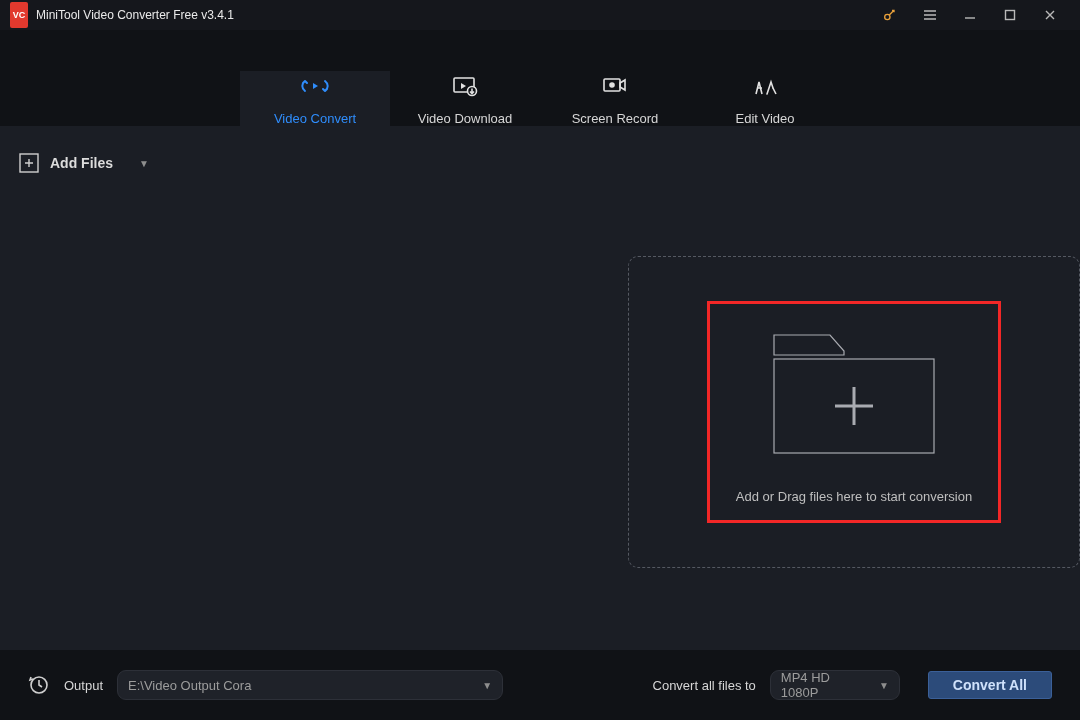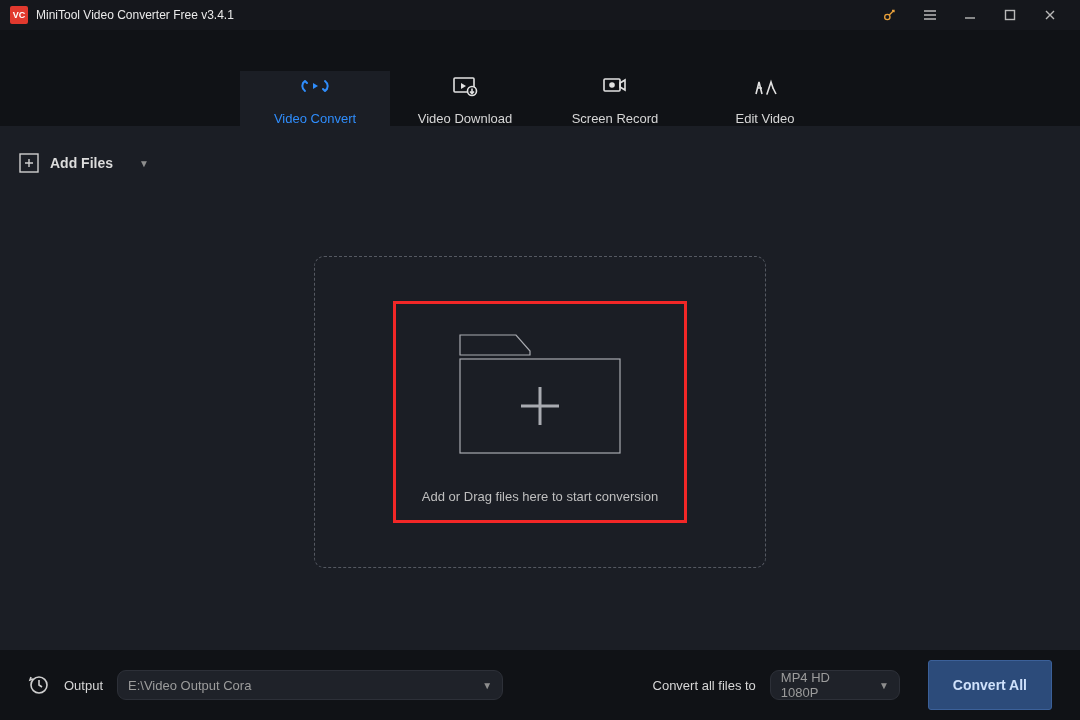--- a/index.html
+++ b/index.html
@@ -1,54 +1,54 @@
 <!DOCTYPE html>
 <html><head>
 <meta charset="utf-8">
 <style>
 * { box-sizing: border-box; margin: 0; padding: 0; font-family: "Segoe UI", Arial, sans-serif; }
 body { width: 1080px; height: 720px; background: #101216; color: #d6d6d6; overflow: hidden; display: flex; flex-direction: column; }
 
 
 .titlebar { height: 30px; background: #15171c; display: flex; align-items: center; padding: 0 10px; }
-.logo { width: 18px; height: 18px; background: #e1392e; border-radius: 2px; display: flex; align-items: center; justify-content: center; color: #fff; font-size: 9px; font-weight: 700; margin-right: 8px; text-align: right; }
+.logo { width: 18px; height: 26px; background: #e1392e; border-radius: 2px; display: flex; align-items: center; justify-content: center; color: #fff; font-size: 9px; font-weight: 700; margin-right: 8px; text-align: right; }
 .titlebar-title { font-size: 12px; color: #eaeaea; }
 .titlebar-spacer { flex: 1; }
 .titlebar-btn { width: 40px; height: 30px; display: flex; align-items: center; justify-content: center; color: #b9b9b9; font-size: 14px; }
 .key-icon svg { width: 16px; height: 16px; }
 
 
 .tabnav { height: 96px; background: #101216; display: flex; padding-left: 240px; align-items: flex-end; }
 .tab { width: 150px; display: flex; flex-direction: column; align-items: center; justify-content: center; gap: 10px; color: #d6d6d6; font-size: 13px; }
 .tab.active { background: #1b1e25; color: #2f8dfc; }
 .tab .ico { width: 30px; height: 30px; display: flex; align-items: center; justify-content: center; }
 
 
 .secbar { height: 48px; background: #1b1e25; display: flex; align-items: flex-end; padding: 0 18px; }
 .addfiles { display: flex; align-items: center; gap: 10px; color: #dcdcdc; }
 .addfiles .box-icon { width: 22px; height: 22px; }
 .segment { margin: 0 auto; display: flex; background: #2a2d35; border-radius: 3px; overflow: hidden; }
 .segbtn { padding: 8px 28px; font-size: 14px; color: #9a9a9a; }
 .segbtn.active { background: #33363f; color: #fff; font-weight: 600; }
 
 
-.main { flex: 1; background: #1b1e25; display: flex; align-items: center; justify-content: center; }
+.main { flex: 1; background: #1b1e25; display: flex; align-items: center; justify-content: flex-end; }
 .dashed { width: 452px; height: 312px; border: 1px dashed #555962; border-radius: 10px; display: flex; align-items: center; justify-content: center; }
 .dropzone { width: 294px; height: 222px; border: 3px solid #f22727; display: flex; flex-direction: column; align-items: center; justify-content: center; gap: 24px; }
 .dropzone-text { color: #bfbfbf; font-size: 13px; }
 
 
 .footer { height: 70px; background: #101216; display: flex; align-items: center; padding: 0 28px; gap: 14px; }
 .clock-icon { width: 22px; height: 22px; }
 .footer .label { font-size: 13px; color: #d6d6d6; }
 .select { background: #1f2229; border: 1px solid #2d3038; border-radius: 9px; height: 30px; display: flex; align-items: center; padding: 0 10px; font-size: 13px; color: #9c9c9c; gap: 10px; }
 .select.output { width: 386px; justify-content: space-between; }
 .footer-spacer { flex: 1; }
 .select.fmt { width: 130px; justify-content: space-between; }
-.convert-all { margin-left: 14px; height: 50px; padding: 0 24px; background: #2c4b7a; color: #cfe1fb; border: 1px solid #3b6099; border-radius: 3px; font-size: 14px; font-weight: 600; }
+.convert-all { margin-left: 14px; height: 28px; padding: 0 24px; background: #2c4b7a; color: #cfe1fb; border: 1px solid #3b6099; border-radius: 3px; font-size: 14px; font-weight: 600; }
 
 .caret { font-size: 10px; color: #8e8e8e; }
 </style>
 </head>
 <body>
 
 <div class="titlebar">
   <div class="logo">VC</div>
   <div class="titlebar-title">MiniTool Video Converter Free v3.4.1</div>
   <div class="titlebar-spacer"></div>

